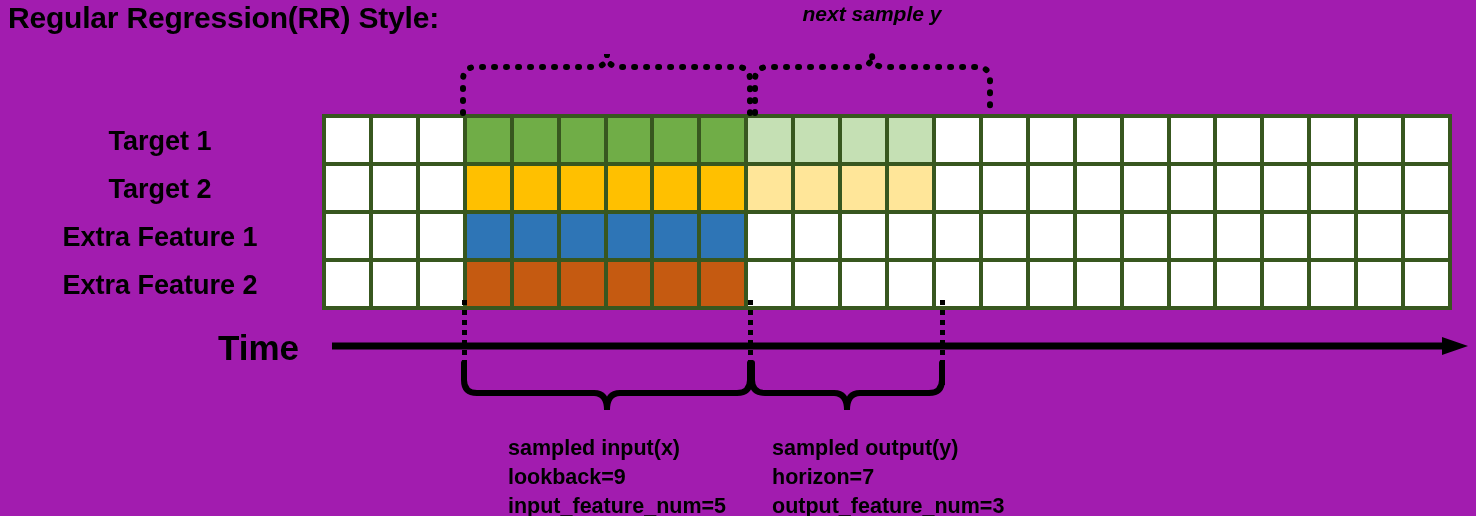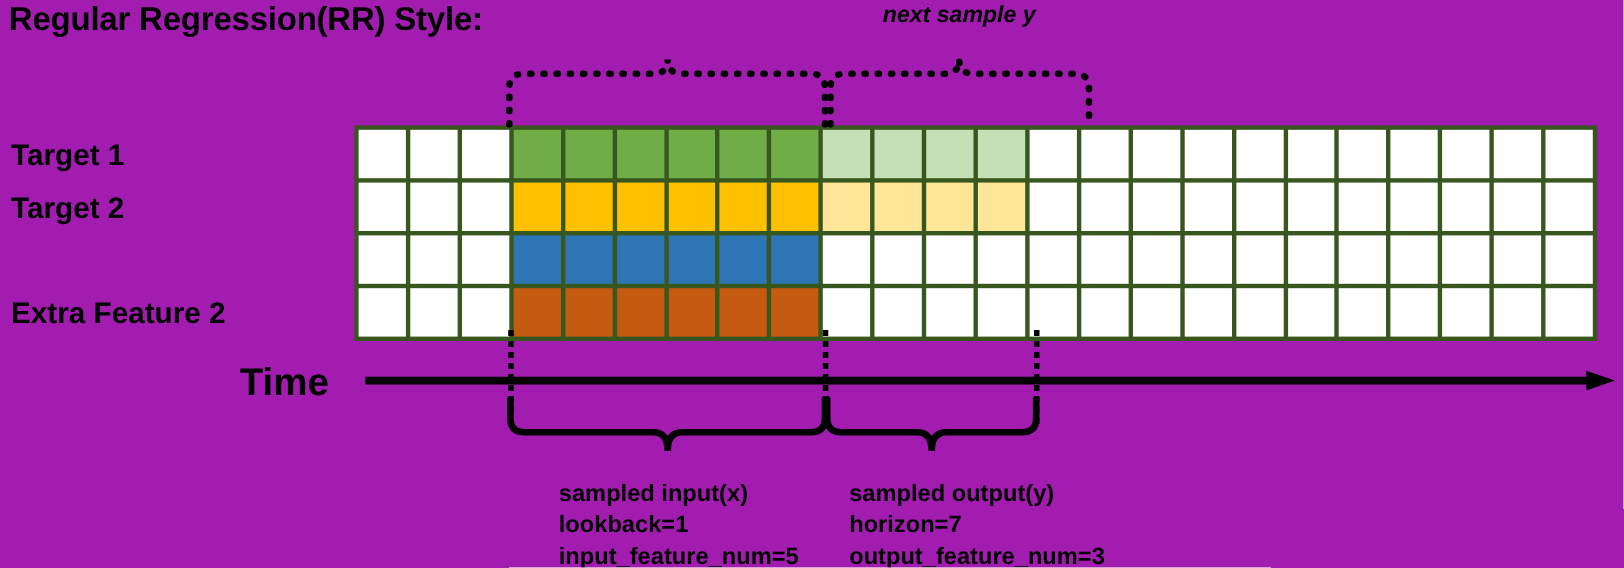--- a/index.html
+++ b/index.html
@@ -28,21 +28,21 @@
     font-weight: 700;
     letter-spacing: -0.2px;
     white-space: nowrap;
   }
 
   
   .row-label {
     position: absolute;
     right: 1166px;               
     width: 300px;
-    text-align: left;
+    text-align: center;
     font-size: 27px;
     font-weight: 700;
     white-space: nowrap;
   }
 
   
   #grid {
     position: absolute;
     left: 322px;
     top: 114px;
@@ -124,20 +124,21 @@
 </style>
 </head>
 <body>
 
 <div id="page">
 
   <div id="title">Regular Regression(RR) Style:</div>
 
   <div class="row-label" style="top:126px;">Target 1</div>
   <div class="row-label" style="top:174px;">Target 2</div>
+  <div class="row-label" style="top:222px;">Extra Feature 1</div>
   <div class="row-label" style="top:270px;">Extra Feature 2</div>
 
   <div id="grid">
       <div class="cell "></div>
       <div class="cell "></div>
       <div class="cell "></div>
       <div class="cell green"></div>
       <div class="cell green"></div>
       <div class="cell green"></div>
       <div class="cell green"></div>
@@ -253,21 +254,21 @@
 
   <svg class="overlay" viewBox="0 0 1476 516">
 
     <path d="M464,363 L464,380 Q464,393 477,393 L594,393 Q607,393 607,410 Q607,393 620,393 L737,393 Q750,393 750,380 L750,363" fill="none" stroke="#000" stroke-width="6" stroke-linecap="round"></path>
 
     <path d="M752,363 L752,380 Q752,393 765,393 L834,393 Q847,393 847,410 Q847,393 860,393 L929,393 Q942,393 942,380 L942,363" fill="none" stroke="#000" stroke-width="6" stroke-linecap="round"></path>
   </svg>
 
   <div class="bottom-caption" style="left:508px; top:422px;">
     <div>sampled input(x)</div>
-    <div>lookback=1</div>
+    <div>lookback=9</div>
     <div>input_feature_num=5</div>
   </div>
   <div class="bottom-caption" style="left:772px; top:422px;">
     <div>sampled output(y)</div>
     <div>horizon=7</div>
     <div>output_feature_num=3</div>
   </div>
 
 </div>
 

